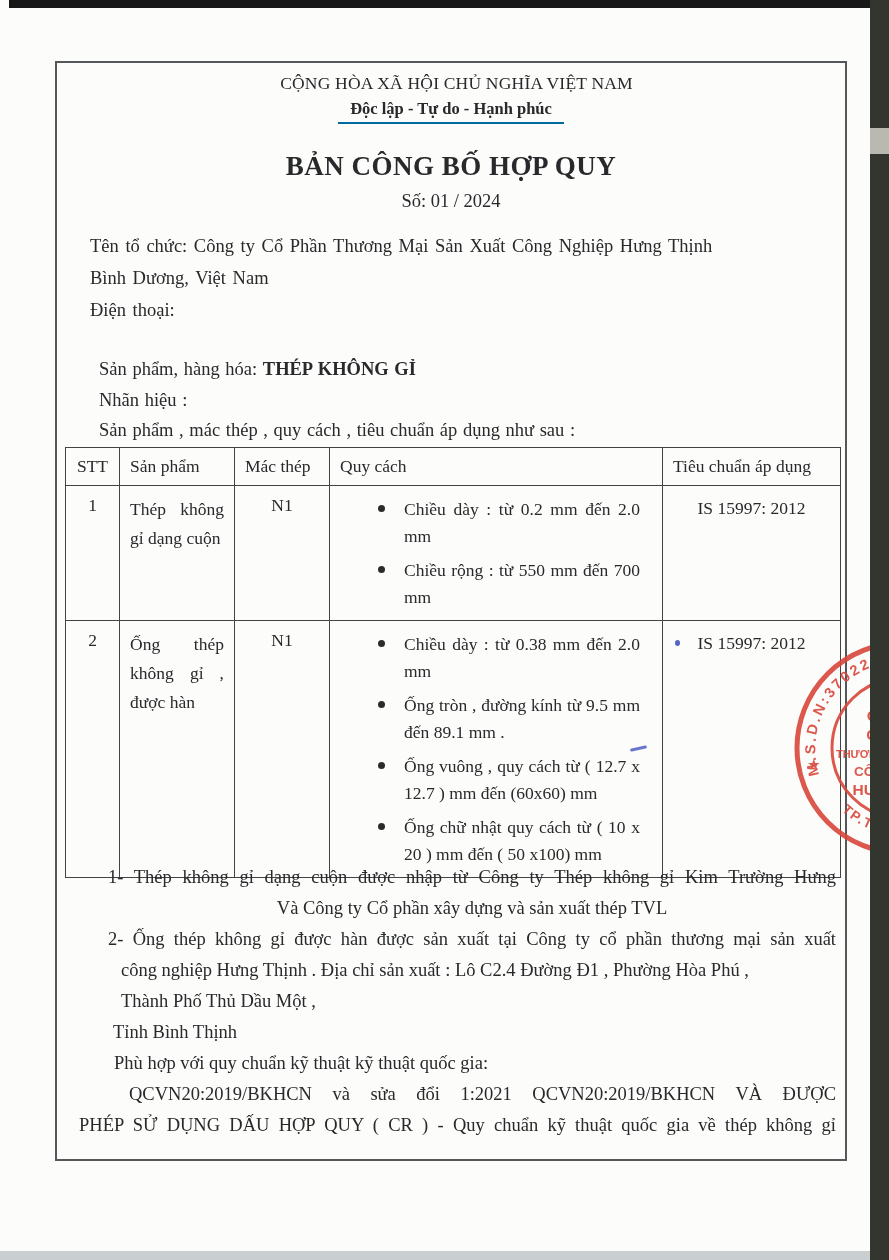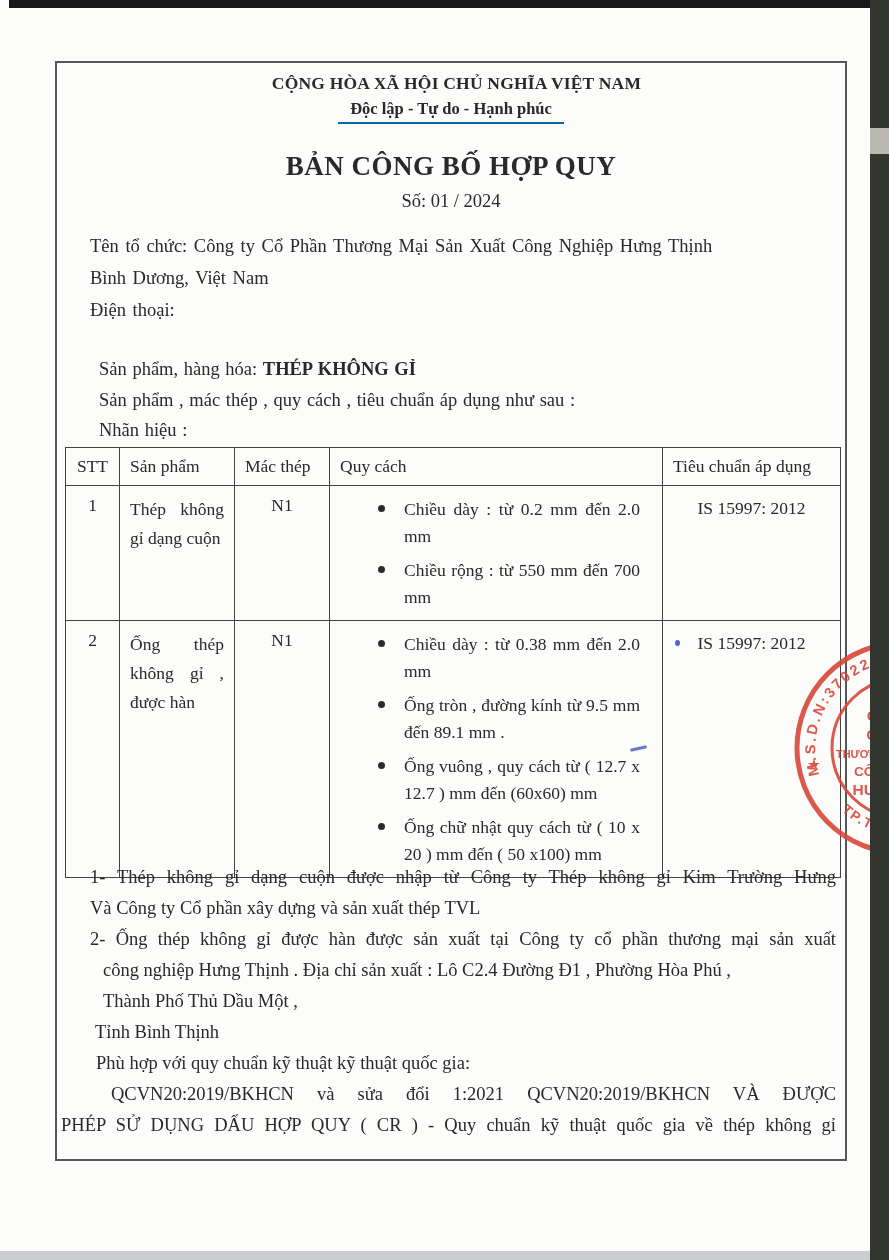--- a/index.html
+++ b/index.html
@@ -8,21 +8,21 @@
   
   .strip-top{position:absolute;left:9px;top:0;right:0;height:8px;background:#181818;}
   .strip-right{position:absolute;top:0;right:0;width:19px;height:100%;background:#33362f;z-index:6;}
   .strip-right .notch{position:absolute;top:128px;left:0;width:100%;height:26px;background:#b9b9b1;}
   .strip-bottom{position:absolute;left:0;bottom:0;width:100%;height:9px;background:#c9ced0;z-index:5;}
   .ink-dot{position:absolute;left:675px;top:640px;width:5px;height:6px;background:#2a3eb8;border-radius:50%;opacity:.8;z-index:3;}
   .ink-dash{position:absolute;left:630px;top:747px;width:17px;height:3px;background:#2a3eb8;transform:rotate(-12deg);opacity:.7;border-radius:2px;z-index:3;}
   
   .frame{position:absolute;left:55px;top:61px;width:792px;height:1100px;border:2px solid #54585a;box-sizing:border-box;}
   .nation{position:absolute;top:10px;left:0;right:0;text-align:center;}
-  .republic{font-size:17.5px;font-weight:bold;letter-spacing:.2px;margin-left:11px;}
+  .republic{font-size:17.5px;font-weight:normal;letter-spacing:.2px;margin-left:11px;}
   .motto{display:inline-block;margin-top:5px;font-size:16.5px;font-weight:bold;
          border-bottom:2px solid #0369a1;padding:0 12px 3px;}
   .doc-title{position:absolute;top:88px;left:0;right:0;text-align:center;font-size:27px;font-weight:bold;letter-spacing:.5px;}
   .doc-no{position:absolute;top:128px;left:0;right:0;text-align:center;font-size:18.5px;}
   .org{position:absolute;top:167px;left:33px;right:22px;font-size:18.5px;line-height:32px;word-spacing:2px;}
   .product{position:absolute;top:291px;left:42px;right:22px;font-size:18.5px;line-height:30.5px;word-spacing:1px;}
   .bold{font-weight:bold;}
   
   .tablewrap{position:absolute;top:384px;left:8px;width:775px;}
   table{border-collapse:collapse;width:100%;table-layout:fixed;font-size:17.5px;}
@@ -32,23 +32,23 @@
   tr.r1{height:102px;} tr.r2{height:233px;}
   td.stt{text-align:center;padding-top:9px;}
   td.sp{padding:9px 10px;text-align:justify;line-height:29px;}
   td.mt{text-align:center;padding-top:9px;}
   td.qc{padding:2px 14px 2px 0;}
   td.qc ul{list-style:none;margin:8px 8px 0;padding:0 0 0 66px;}
   td.qc li{position:relative;line-height:26.5px;margin:0 0 8px;text-align:justify;}
   td.qc li::before{content:"";position:absolute;left:-26px;top:9px;width:7px;height:7px;border-radius:50%;background:#2b2b2b;}
   td.tc{padding:9px 9px;line-height:27px;text-align:center;}
   
-  .notes{position:absolute;top:799px;left:2px;right:9px;font-size:18.5px;line-height:31px;}
+  .notes{position:absolute;top:799px;left:20px;right:9px;font-size:18.5px;line-height:31px;}
   .n1a{padding-left:31px;text-align:justify;text-align-last:justify;}
-  .n1b{padding-left:31px;}
+  .n1b{padding-left:31px;text-align:center;}
   .n2a{padding-left:31px;text-align:justify;text-align-last:justify;}
   .n2b{padding-left:44px;}
   .n2c{padding-left:44px;}
   .prov{padding-left:36px;}
   .conf{padding-left:37px;}
   .rega{padding-left:52px;text-align:justify;text-align-last:justify;}
   .regb{padding-left:2px;text-align:justify;text-align-last:justify;}
   
   .stamp{position:absolute;left:772px;top:618px;width:260px;height:260px;z-index:4;opacity:.9;}
   .stamp text{font-family:"Liberation Sans", sans-serif;font-weight:bold;}
@@ -78,22 +78,22 @@
     <div class="doc-no">Số: 01 / 2024</div>
 
     <div class="org">
       <div>Tên tổ chức: Công ty Cổ Phần Thương Mại Sản Xuất Công Nghiệp Hưng Thịnh</div>
       <div>Bình Dương, Việt Nam</div>
       <div>Điện thoại:</div>
     </div>
 
     <div class="product">
       <div><span>Sản phẩm, hàng hóa: </span><span class="bold">THÉP KHÔNG GỈ</span></div>
+      <div>Nhãn hiệu :</div>
       <div>Sản phẩm , mác thép , quy cách , tiêu chuẩn áp dụng như sau :</div>
-      <div>Nhãn hiệu :</div>
     </div>
 
     <div class="tablewrap">
       <table>
         <colgroup>
             <col style="width:54px">
             <col style="width:115px">
             <col style="width:95px">
             <col style="width:333px">
             <col style="width:178px">

